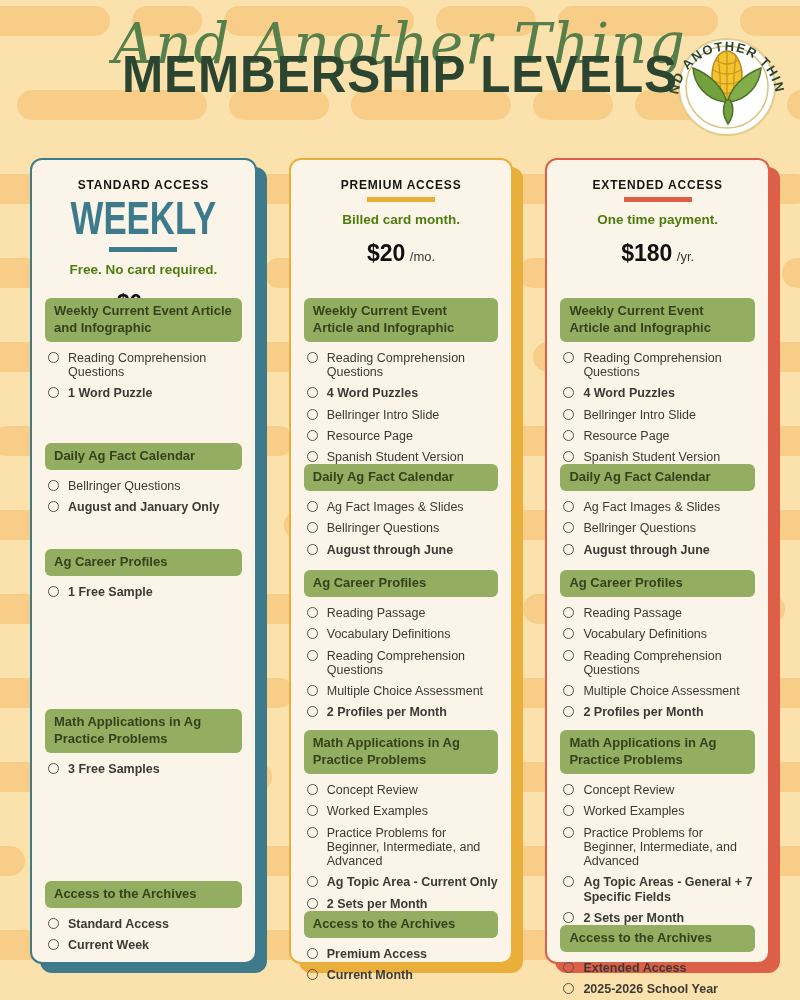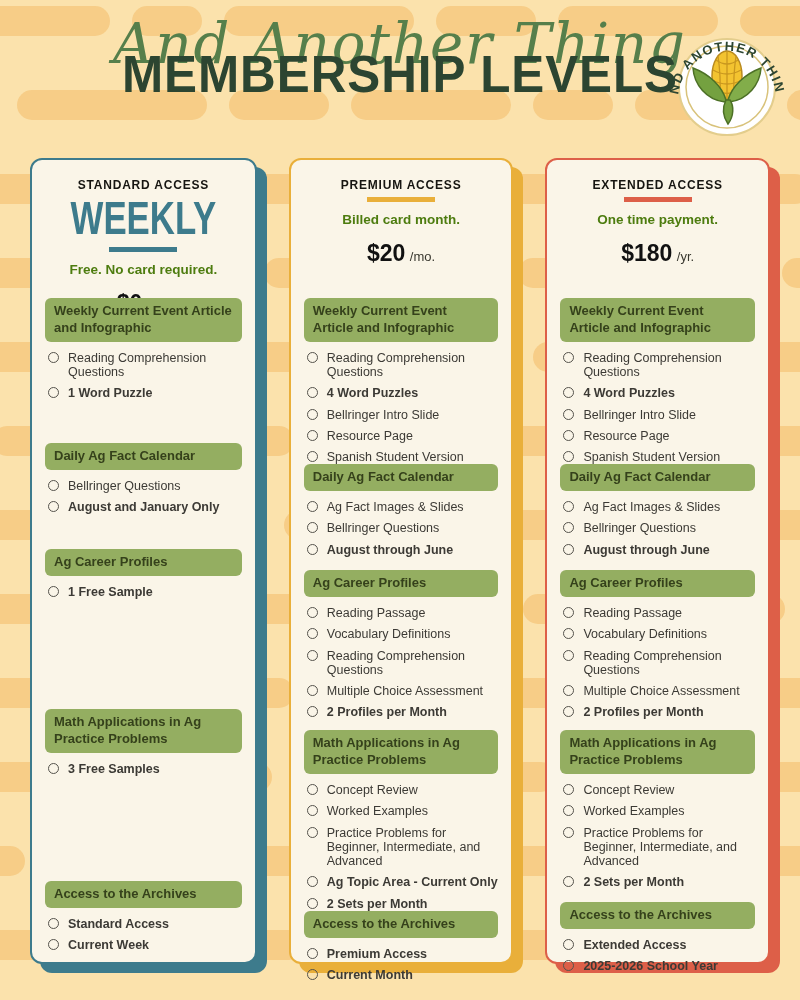--- a/index.html
+++ b/index.html
@@ -451,20 +451,24 @@
             <li>
               <span class="ring"></span>
               <span>Worked Examples</span>
             </li>
             <li>
               <span class="ring"></span>
               <span>Practice Problems for Beginner, Intermediate, and Advanced</span>
             </li>
             <li class="hl">
               <span class="ring"></span>
+              <span>Ag Topic Areas - General + 7 Specific Fields</span>
+            </li>
+            <li class="hl">
+              <span class="ring"></span>
               <span>2 Sets per Month</span>
             </li>
           </ul>
         </div>
         <div class="section">
           <div class="banner">Access to the Archives</div>
           <ul class="features">
             <li class="hl">
               <span class="ring"></span>
               <span>Extended Access</span>

